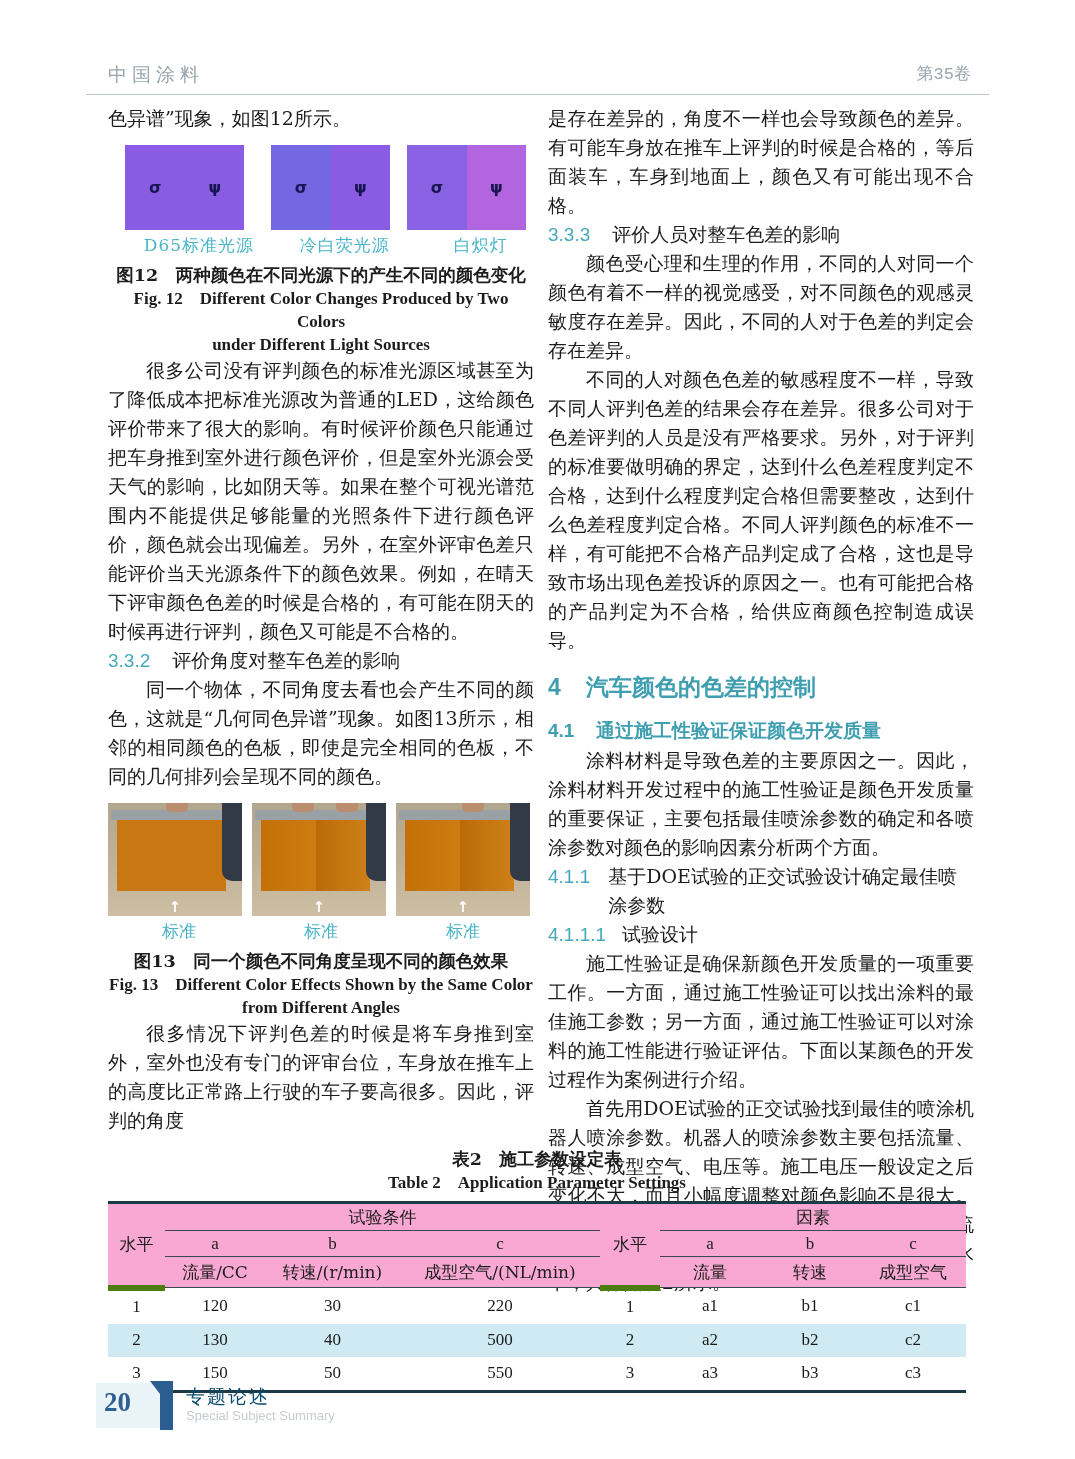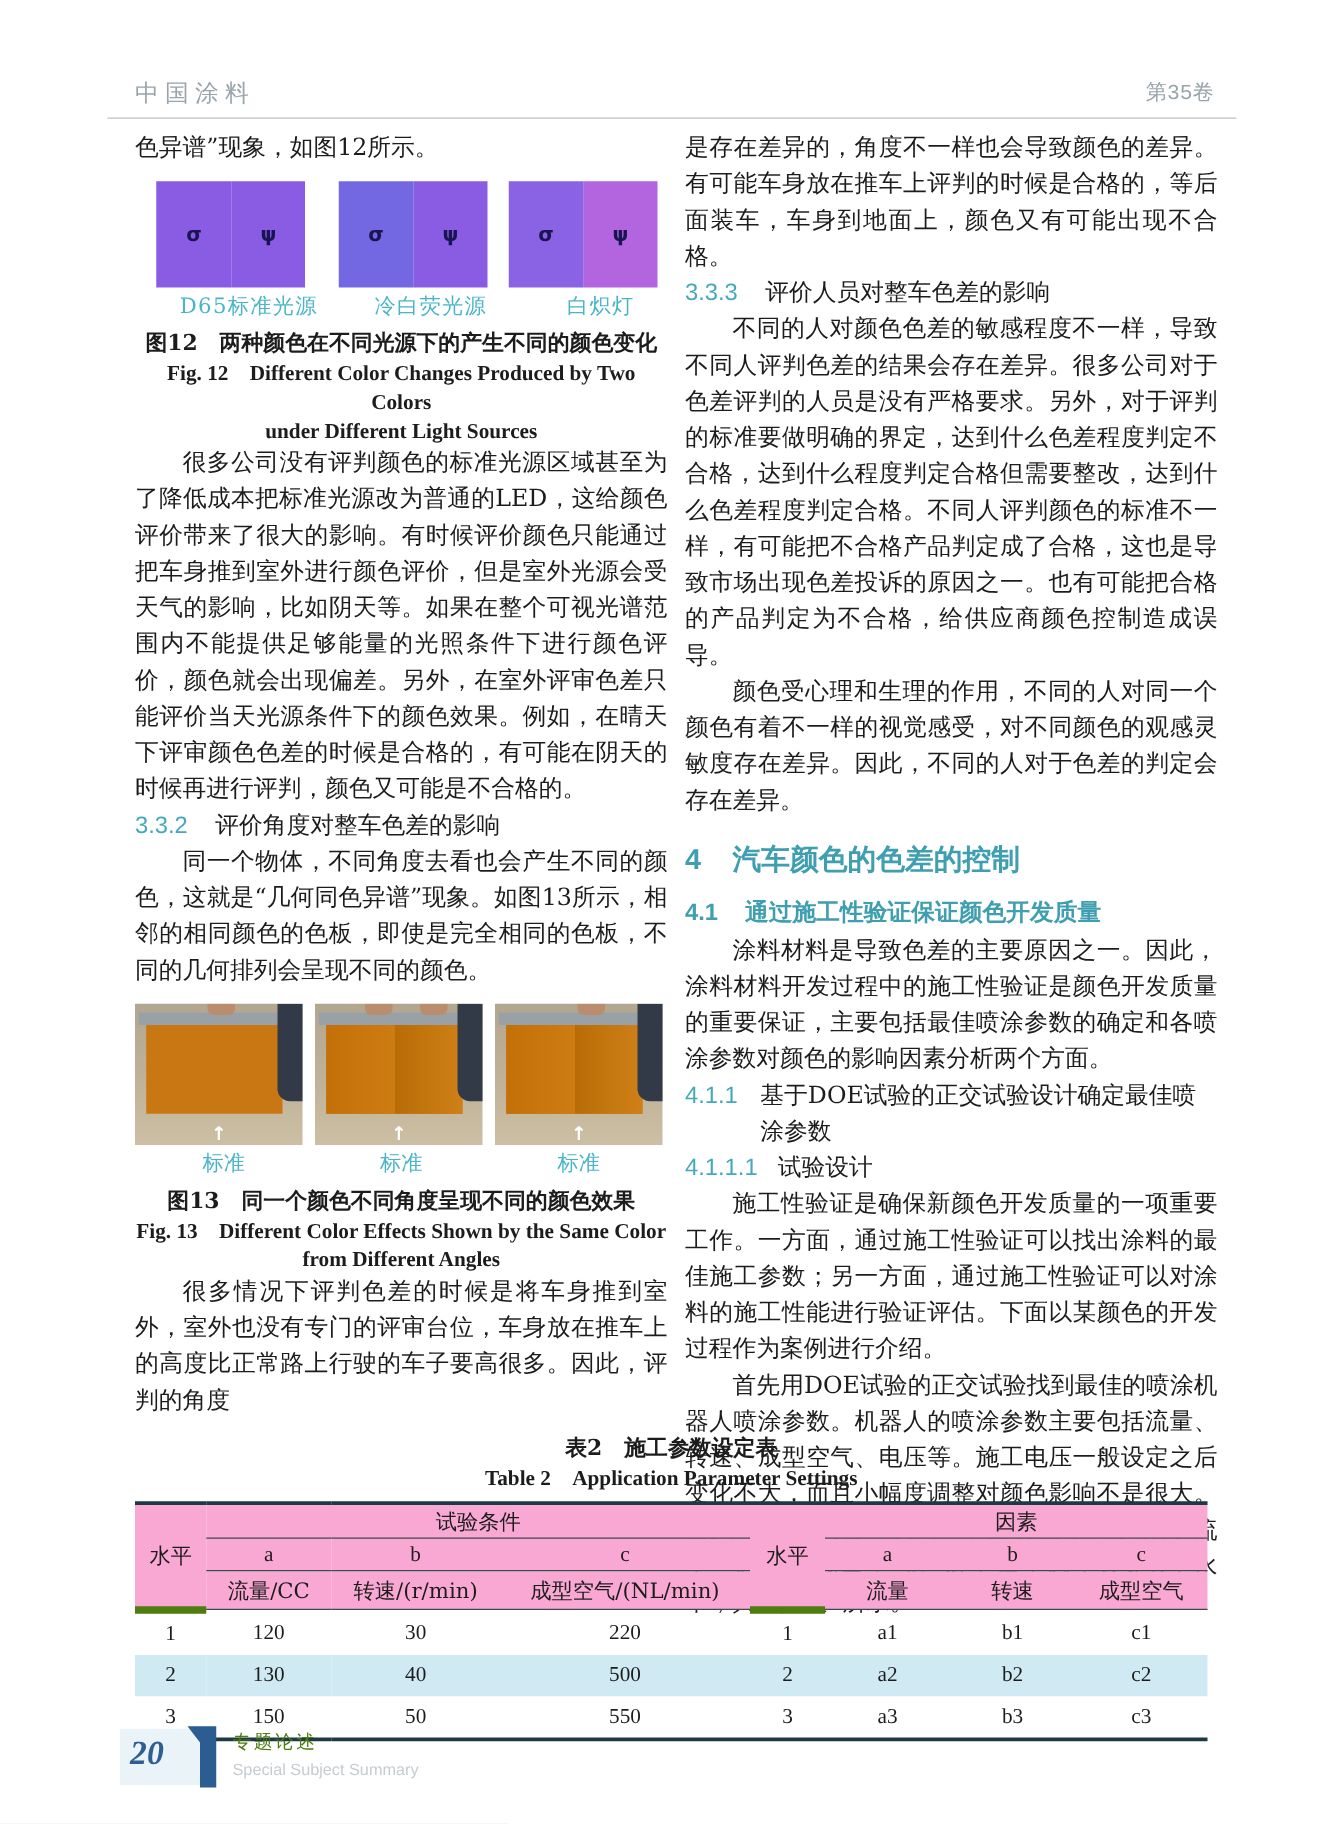--- a/index.html
+++ b/index.html
@@ -76,26 +76,26 @@
   .hrow3 th{height:30px;}
   th.grp{border-bottom:1px solid #3a4a50;}
   th.abc{border-bottom:1px solid #3a4a50;font-family:"Liberation Serif",serif;}
   .hrow3 th{border-bottom:1px solid #3a4a50;}
   th.level{border-bottom:6px solid #4d7c0f;}
   tr.drow td{height:33px;font-family:"Liberation Serif",serif;}
   tr.drow-stripe td{background:#cfeaf3;}
   
   .footer{position:absolute;left:96px;top:1381px;height:50px;}
   .pnum-box{position:absolute;left:0;top:2px;width:64px;height:45px;background:#eaf3f8;}
-  .page-number{position:absolute;left:8px;top:6px;font-size:27px;font-style:italic;font-weight:bold;
+  .page-number{position:absolute;left:8px;top:6px;font-size:27px;font-weight:bold;
     color:#2d5f92;font-family:"Liberation Serif",serif;}
   .flag{position:absolute;left:64px;top:0;width:13px;height:49px;background:#2b5d90;}
   .flag:before{content:'';position:absolute;left:-10px;top:0;width:0;height:0;
     border-top:13px solid #2b5d90;border-left:10px solid transparent;}
-  .footer-cn{position:absolute;left:90px;top:3px;font-size:15px;color:#4d7c0f;letter-spacing:2px;
+  .footer-cn{position:absolute;left:90px;top:3px;font-size:19px;color:#0c4a6e;letter-spacing:2px;
     font-family:Liberation Mono, monospace;white-space:nowrap;}
   .footer-en{position:absolute;left:90px;top:27px;font-size:13px;color:#c6ccd0;
     font-family:"Liberation Sans",sans-serif;white-space:nowrap;}
 </style>
 </head>
 <body>
 
 <div class="page">
 
   <div class="hdr-journal">中国涂料</div>
@@ -202,22 +202,22 @@
 
   <div class="col col-right">
     <p>是存在差异的，角度不一样也会导致颜色的差异。有可能车身放在推车上评判的时候是合格的，等后面装车，车身到地面上，颜色又有可能出现不合格。</p>
 
     <div class="h-sub">
       <span class="num">3.3.3</span>
       <span class="gap332"></span>
       <span>评价人员对整车色差的影响</span>
     </div>
 
+    <p class="p-indent">颜色受心理和生理的作用，不同的人对同一个颜色有着不一样的视觉感受，对不同颜色的观感灵敏度存在差异。因此，不同的人对于色差的判定会存在差异。</p>
     <p class="p-indent">不同的人对颜色色差的敏感程度不一样，导致不同人评判色差的结果会存在差异。很多公司对于色差评判的人员是没有严格要求。另外，对于评判的标准要做明确的界定，达到什么色差程度判定不合格，达到什么程度判定合格但需要整改，达到什么色差程度判定合格。不同人评判颜色的标准不一样，有可能把不合格产品判定成了合格，这也是导致市场出现色差投诉的原因之一。也有可能把合格的产品判定为不合格，给供应商颜色控制造成误导。</p>
-    <p class="p-indent">颜色受心理和生理的作用，不同的人对同一个颜色有着不一样的视觉感受，对不同颜色的观感灵敏度存在差异。因此，不同的人对于色差的判定会存在差异。</p>
 
     <div class="h4-main">
       <span class="num">4</span>
       <span>汽车颜色的色差的控制</span>
     </div>
 
     <div class="h41">
       <span class="num">4.1</span>
       <span>通过施工性验证保证颜色开发质量</span>
     </div>

